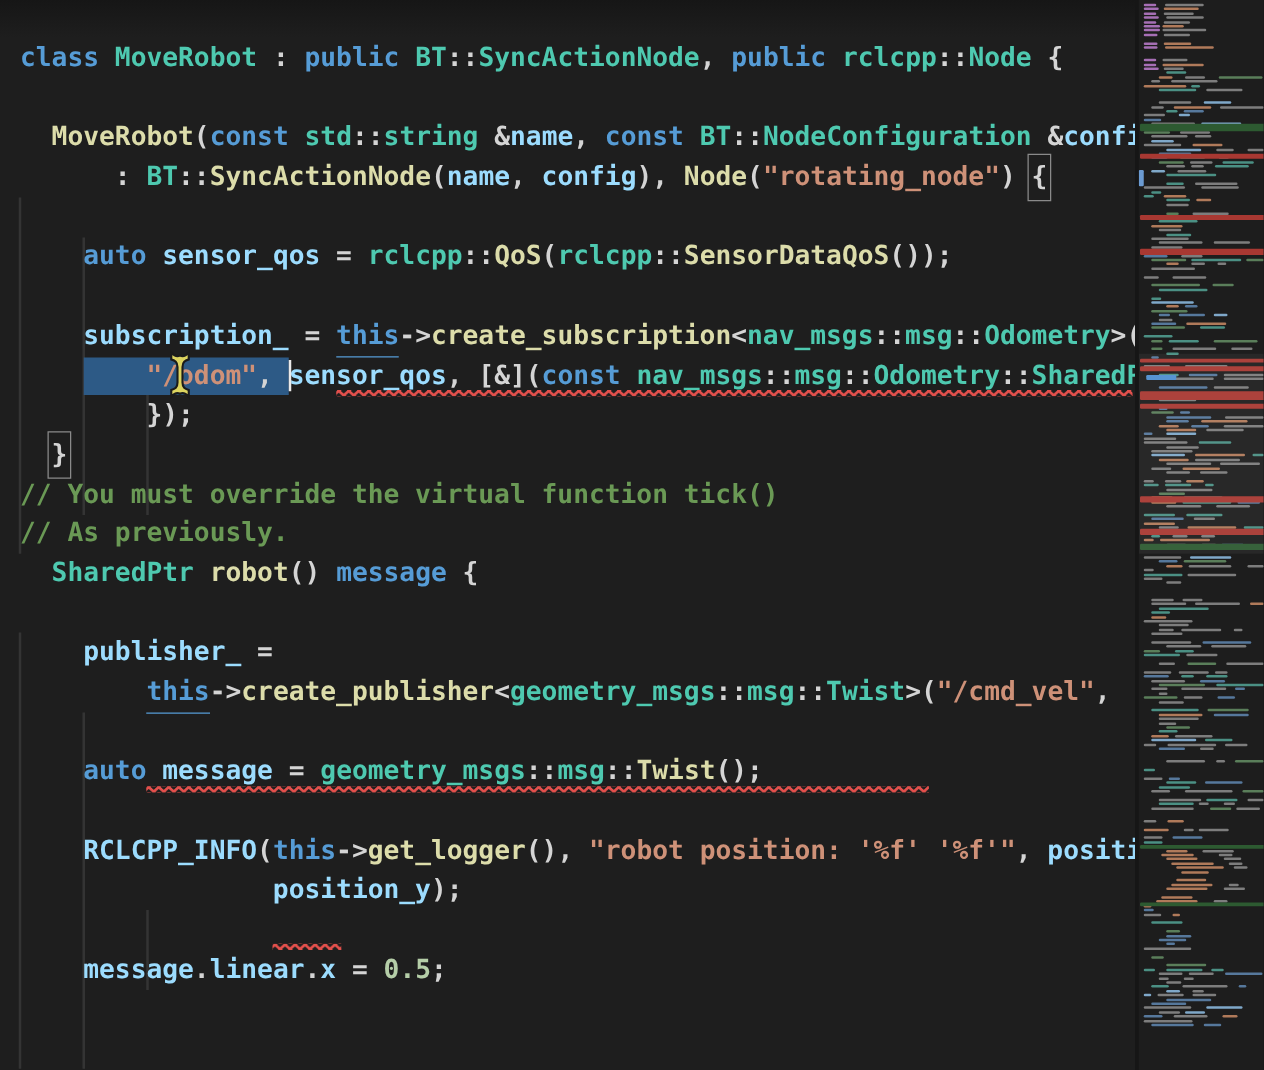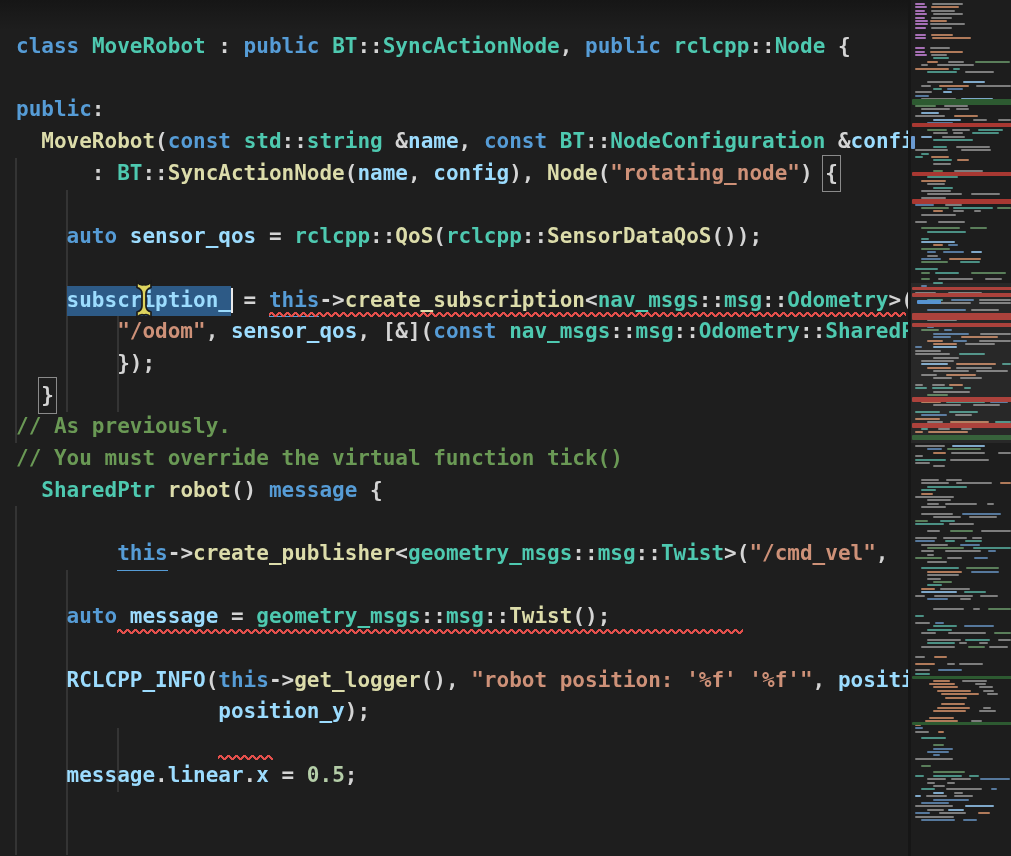--- a/index.html
+++ b/index.html
@@ -27,34 +27,34 @@
   .mm-seg{position:absolute;border-radius:1px;}
   .cursor-svg{position:absolute;z-index:10;}
 </style>
 </head>
 <body>
 
 <div class="editor">
   <div class="code-lines" id="code-area">
       <div class="line"><span style="color: rgb(86, 156, 214);">class</span><span style="color: rgb(212, 212, 212);"> </span><span style="color: rgb(78, 201, 176);">MoveRobot</span><span style="color: rgb(212, 212, 212);"> : </span><span style="color: rgb(86, 156, 214);">public</span><span style="color: rgb(212, 212, 212);"> </span><span style="color: rgb(78, 201, 176);">BT</span><span style="color: rgb(212, 212, 212);">::</span><span style="color: rgb(78, 201, 176);">SyncActionNode</span><span style="color: rgb(212, 212, 212);">, </span><span style="color: rgb(86, 156, 214);">public</span><span style="color: rgb(212, 212, 212);"> </span><span style="color: rgb(78, 201, 176);">rclcpp</span><span style="color: rgb(212, 212, 212);">::</span><span style="color: rgb(78, 201, 176);">Node</span><span style="color: rgb(212, 212, 212);"> {</span></div>
       <div class="line"></div>
-      <div class="line"><span style="color: rgb(86, 156, 214);">public</span><span style="color: rgb(212, 212, 212);">:</span></div>
       <div class="line"><span style="color: rgb(212, 212, 212);">  </span><span style="color: rgb(220, 220, 170);">MoveRobot</span><span style="color: rgb(212, 212, 212);">(</span><span style="color: rgb(86, 156, 214);">const</span><span style="color: rgb(212, 212, 212);"> </span><span style="color: rgb(78, 201, 176);">std</span><span style="color: rgb(212, 212, 212);">::</span><span style="color: rgb(78, 201, 176);">string</span><span style="color: rgb(212, 212, 212);"> &amp;</span><span style="color: rgb(156, 220, 254);">name</span><span style="color: rgb(212, 212, 212);">, </span><span style="color: rgb(86, 156, 214);">const</span><span style="color: rgb(212, 212, 212);"> </span><span style="color: rgb(78, 201, 176);">BT</span><span style="color: rgb(212, 212, 212);">::</span><span style="color: rgb(78, 201, 176);">NodeConfiguration</span><span style="color: rgb(212, 212, 212);"> &amp;</span><span style="color: rgb(156, 220, 254);">config</span></div>
       <div class="line"><span style="color: rgb(212, 212, 212);">      : </span><span style="color: rgb(78, 201, 176);">BT</span><span style="color: rgb(212, 212, 212);">::</span><span style="color: rgb(220, 220, 170);">SyncActionNode</span><span style="color: rgb(212, 212, 212);">(</span><span style="color: rgb(156, 220, 254);">name</span><span style="color: rgb(212, 212, 212);">, </span><span style="color: rgb(156, 220, 254);">config</span><span style="color: rgb(212, 212, 212);">), </span><span style="color: rgb(220, 220, 170);">Node</span><span style="color: rgb(212, 212, 212);">(</span><span style="color: rgb(206, 145, 120);">"rotating_node"</span><span style="color: rgb(212, 212, 212);">) </span><span class="tok-box" style="color: rgb(212, 212, 212);">{</span></div>
       <div class="line"></div>
       <div class="line"><span style="color: rgb(212, 212, 212);">    </span><span style="color: rgb(86, 156, 214);">auto</span><span style="color: rgb(212, 212, 212);"> </span><span style="color: rgb(156, 220, 254);">sensor_qos</span><span style="color: rgb(212, 212, 212);"> = </span><span style="color: rgb(78, 201, 176);">rclcpp</span><span style="color: rgb(212, 212, 212);">::</span><span style="color: rgb(220, 220, 170);">QoS</span><span style="color: rgb(212, 212, 212);">(</span><span style="color: rgb(78, 201, 176);">rclcpp</span><span style="color: rgb(212, 212, 212);">::</span><span style="color: rgb(220, 220, 170);">SensorDataQoS</span><span style="color: rgb(212, 212, 212);">());</span></div>
       <div class="line"></div>
       <div class="line"><span style="color: rgb(212, 212, 212);">    </span><span style="color: rgb(156, 220, 254);">subscription_</span><span style="color: rgb(212, 212, 212);"> = </span><span class="tok-ul" style="color: rgb(86, 156, 214);">this</span><span style="color: rgb(212, 212, 212);">-&gt;</span><span style="color: rgb(220, 220, 170);">create_subscription</span><span style="color: rgb(212, 212, 212);">&lt;</span><span style="color: rgb(78, 201, 176);">nav_msgs</span><span style="color: rgb(212, 212, 212);">::</span><span style="color: rgb(78, 201, 176);">msg</span><span style="color: rgb(212, 212, 212);">::</span><span style="color: rgb(78, 201, 176);">Odometry</span><span style="color: rgb(212, 212, 212);">&gt;(</span></div>
       <div class="line"><span style="color: rgb(212, 212, 212);">        </span><span style="color: rgb(206, 145, 120);">"/odom"</span><span style="color: rgb(212, 212, 212);">, </span><span style="color: rgb(156, 220, 254);">sensor_qos</span><span style="color: rgb(212, 212, 212);">, [&amp;](</span><span style="color: rgb(86, 156, 214);">const</span><span style="color: rgb(212, 212, 212);"> </span><span style="color: rgb(78, 201, 176);">nav_msgs</span><span style="color: rgb(212, 212, 212);">::</span><span style="color: rgb(78, 201, 176);">msg</span><span style="color: rgb(212, 212, 212);">::</span><span style="color: rgb(78, 201, 176);">Odometry</span><span style="color: rgb(212, 212, 212);">::</span><span style="color: rgb(78, 201, 176);">SharedPtr</span></div>
       <div class="line"><span style="color: rgb(212, 212, 212);">        });</span></div>
       <div class="line"><span style="color: rgb(212, 212, 212);">  </span><span class="tok-box" style="color: rgb(212, 212, 212);">}</span></div>
+      <div class="line"><span style="color: rgb(106, 153, 85);">// You must override the virtual function tick()</span></div>
       <div class="line"><span style="color: rgb(106, 153, 85);">// As previously.</span></div>
-      <div class="line"><span style="color: rgb(106, 153, 85);">// You must override the virtual function tick()</span></div>
       <div class="line"><span style="color: rgb(212, 212, 212);">  </span><span style="color: rgb(78, 201, 176);">SharedPtr</span><span style="color: rgb(212, 212, 212);"> </span><span style="color: rgb(220, 220, 170);">robot</span><span style="color: rgb(212, 212, 212);">() </span><span style="color: rgb(86, 156, 214);">message</span><span style="color: rgb(212, 212, 212);"> {</span></div>
       <div class="line"></div>
+      <div class="line"><span style="color: rgb(212, 212, 212);">    </span><span style="color: rgb(156, 220, 254);">publisher_</span><span style="color: rgb(212, 212, 212);"> =</span></div>
       <div class="line"><span style="color: rgb(212, 212, 212);">        </span><span class="tok-ul" style="color: rgb(86, 156, 214);">this</span><span style="color: rgb(212, 212, 212);">-&gt;</span><span style="color: rgb(220, 220, 170);">create_publisher</span><span style="color: rgb(212, 212, 212);">&lt;</span><span style="color: rgb(78, 201, 176);">geometry_msgs</span><span style="color: rgb(212, 212, 212);">::</span><span style="color: rgb(78, 201, 176);">msg</span><span style="color: rgb(212, 212, 212);">::</span><span style="color: rgb(78, 201, 176);">Twist</span><span style="color: rgb(212, 212, 212);">&gt;(</span><span style="color: rgb(206, 145, 120);">"/cmd_vel"</span><span style="color: rgb(212, 212, 212);">,</span></div>
       <div class="line"></div>
       <div class="line"><span style="color: rgb(212, 212, 212);">    </span><span style="color: rgb(86, 156, 214);">auto</span><span style="color: rgb(212, 212, 212);"> </span><span style="color: rgb(156, 220, 254);">message</span><span style="color: rgb(212, 212, 212);"> = </span><span style="color: rgb(78, 201, 176);">geometry_msgs</span><span style="color: rgb(212, 212, 212);">::</span><span style="color: rgb(78, 201, 176);">msg</span><span style="color: rgb(212, 212, 212);">::</span><span style="color: rgb(220, 220, 170);">Twist</span><span style="color: rgb(212, 212, 212);">();</span></div>
       <div class="line"></div>
       <div class="line"><span style="color: rgb(212, 212, 212);">    </span><span style="color: rgb(156, 220, 254);">RCLCPP_INFO</span><span style="color: rgb(212, 212, 212);">(</span><span style="color: rgb(86, 156, 214);">this</span><span style="color: rgb(212, 212, 212);">-&gt;</span><span style="color: rgb(220, 220, 170);">get_logger</span><span style="color: rgb(212, 212, 212);">(), </span><span style="color: rgb(206, 145, 120);">"robot position: '%f' '%f'"</span><span style="color: rgb(212, 212, 212);">, </span><span style="color: rgb(156, 220, 254);">position_x</span></div>
       <div class="line"><span style="color: rgb(212, 212, 212);">                </span><span style="color: rgb(156, 220, 254);">position_y</span><span style="color: rgb(212, 212, 212);">);</span></div>
       <div class="line"></div>
       <div class="line"><span style="color: rgb(212, 212, 212);">    </span><span style="color: rgb(156, 220, 254);">message</span><span style="color: rgb(212, 212, 212);">.</span><span style="color: rgb(156, 220, 254);">linear</span><span style="color: rgb(212, 212, 212);">.</span><span style="color: rgb(156, 220, 254);">x</span><span style="color: rgb(212, 212, 212);"> = </span><span style="color: rgb(181, 206, 168);">0.5</span><span style="color: rgb(212, 212, 212);">;</span></div>
     </div>
   <div id="deco-layer">

